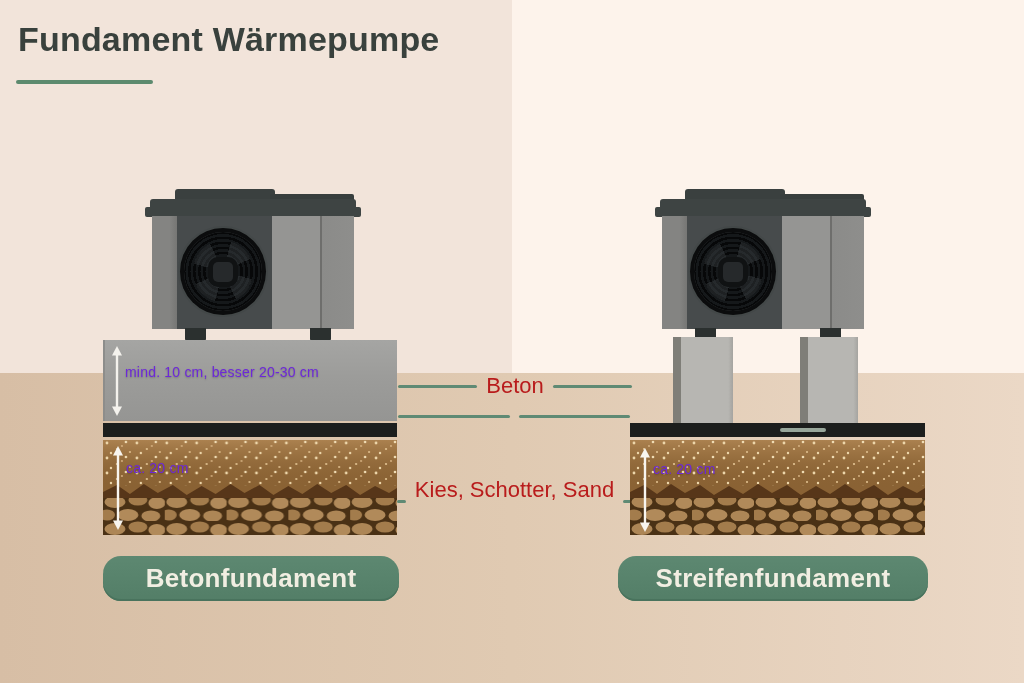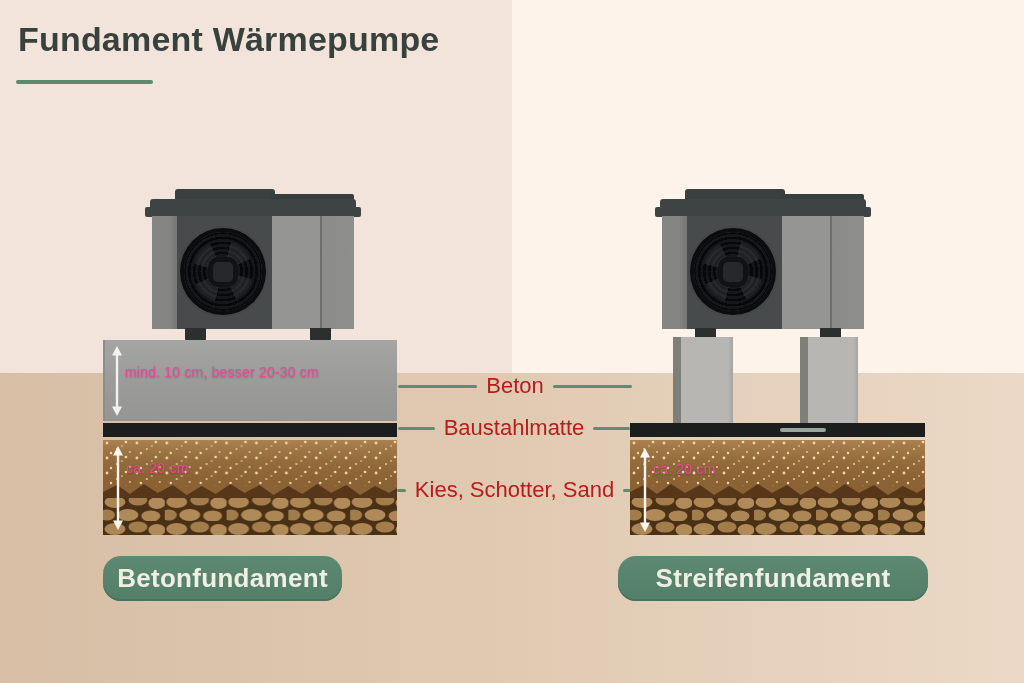--- a/index.html
+++ b/index.html
@@ -55,36 +55,36 @@
   .pillar{position:absolute;top:337px;height:87px;
     background:linear-gradient(90deg,#7f7e78 0 8px,#b7b6b2 8px 92%,#a5a4a0);}
   .pillar-a{left:673px;width:60px;}
   .pillar-b{left:800px;width:58px;}
   .gravel{position:absolute;top:440px;height:95px;}
   .gravel-left{left:103px;width:294px;}
   .gravel-right{left:630px;width:295px;}
   .gravel svg{display:block;width:100%;height:100%;}
   
   .measure-arrow{position:absolute;width:14px;}
-  .measure-text{position:absolute;color:#ec4899;font-size:14px;letter-spacing:.2px;
+  .measure-text{position:absolute;color:#6d28d9;font-size:14px;letter-spacing:.2px;
     text-shadow:0 1px 2px rgba(0,0,0,.25);}
   
   .label-row{position:absolute;display:flex;align-items:center;gap:9px;}
   .label-row .tick{flex:1;height:3px;background:#5f8a74;border-radius:2px;}
   .label-row .label-text{color:#b91c1c;font-size:22px;white-space:nowrap;}
   .row-beton{left:398px;top:373px;width:234px;}
   .row-bau{left:398px;top:415px;width:232px;}
-  .row-kies{left:397px;top:477px;width:235px;}
+  .row-kies{left:397px;top:477px;width:235px;align-items:flex-end;}
   
   .pill{position:absolute;top:556px;height:45px;border-radius:18px;
     background:linear-gradient(180deg,#5d8871 0,#537e67 100%);
     box-shadow:inset 0 -2px 0 #49735d;
     display:flex;align-items:center;justify-content:center;
     color:#f1eee2;font-size:26px;font-weight:bold;letter-spacing:.3px;}
-  .pill-left{left:103px;width:239px;}
+  .pill-left{left:103px;width:296px;}
   .pill-right{left:618px;width:310px;text-align:right;}
 </style>
 </head>
 <body>
 
 <div class="stage">
 
   <div class="bg-left"></div>
   <div class="bg-right"></div>
   <div class="bg-ground"></div>
@@ -164,21 +164,20 @@
     <span>Betonfundament</span>
   </div>
 
   <div class="label-row row-beton">
     <div class="tick"></div>
     <div class="label-text">Beton</div>
     <div class="tick"></div>
   </div>
   <div class="label-row row-bau">
     <div class="tick"></div>
-    <div class="label-text">Baustahlmatte</div>
     <div class="tick"></div>
   </div>
   <div class="label-row row-kies">
     <div class="tick"></div>
     <div class="label-text">Kies, Schotter, Sand</div>
     <div class="tick"></div>
   </div>
 
   <div class="heatpump" style="left:660px;top:189px;">
     <div class="hp-tab-a"></div>

